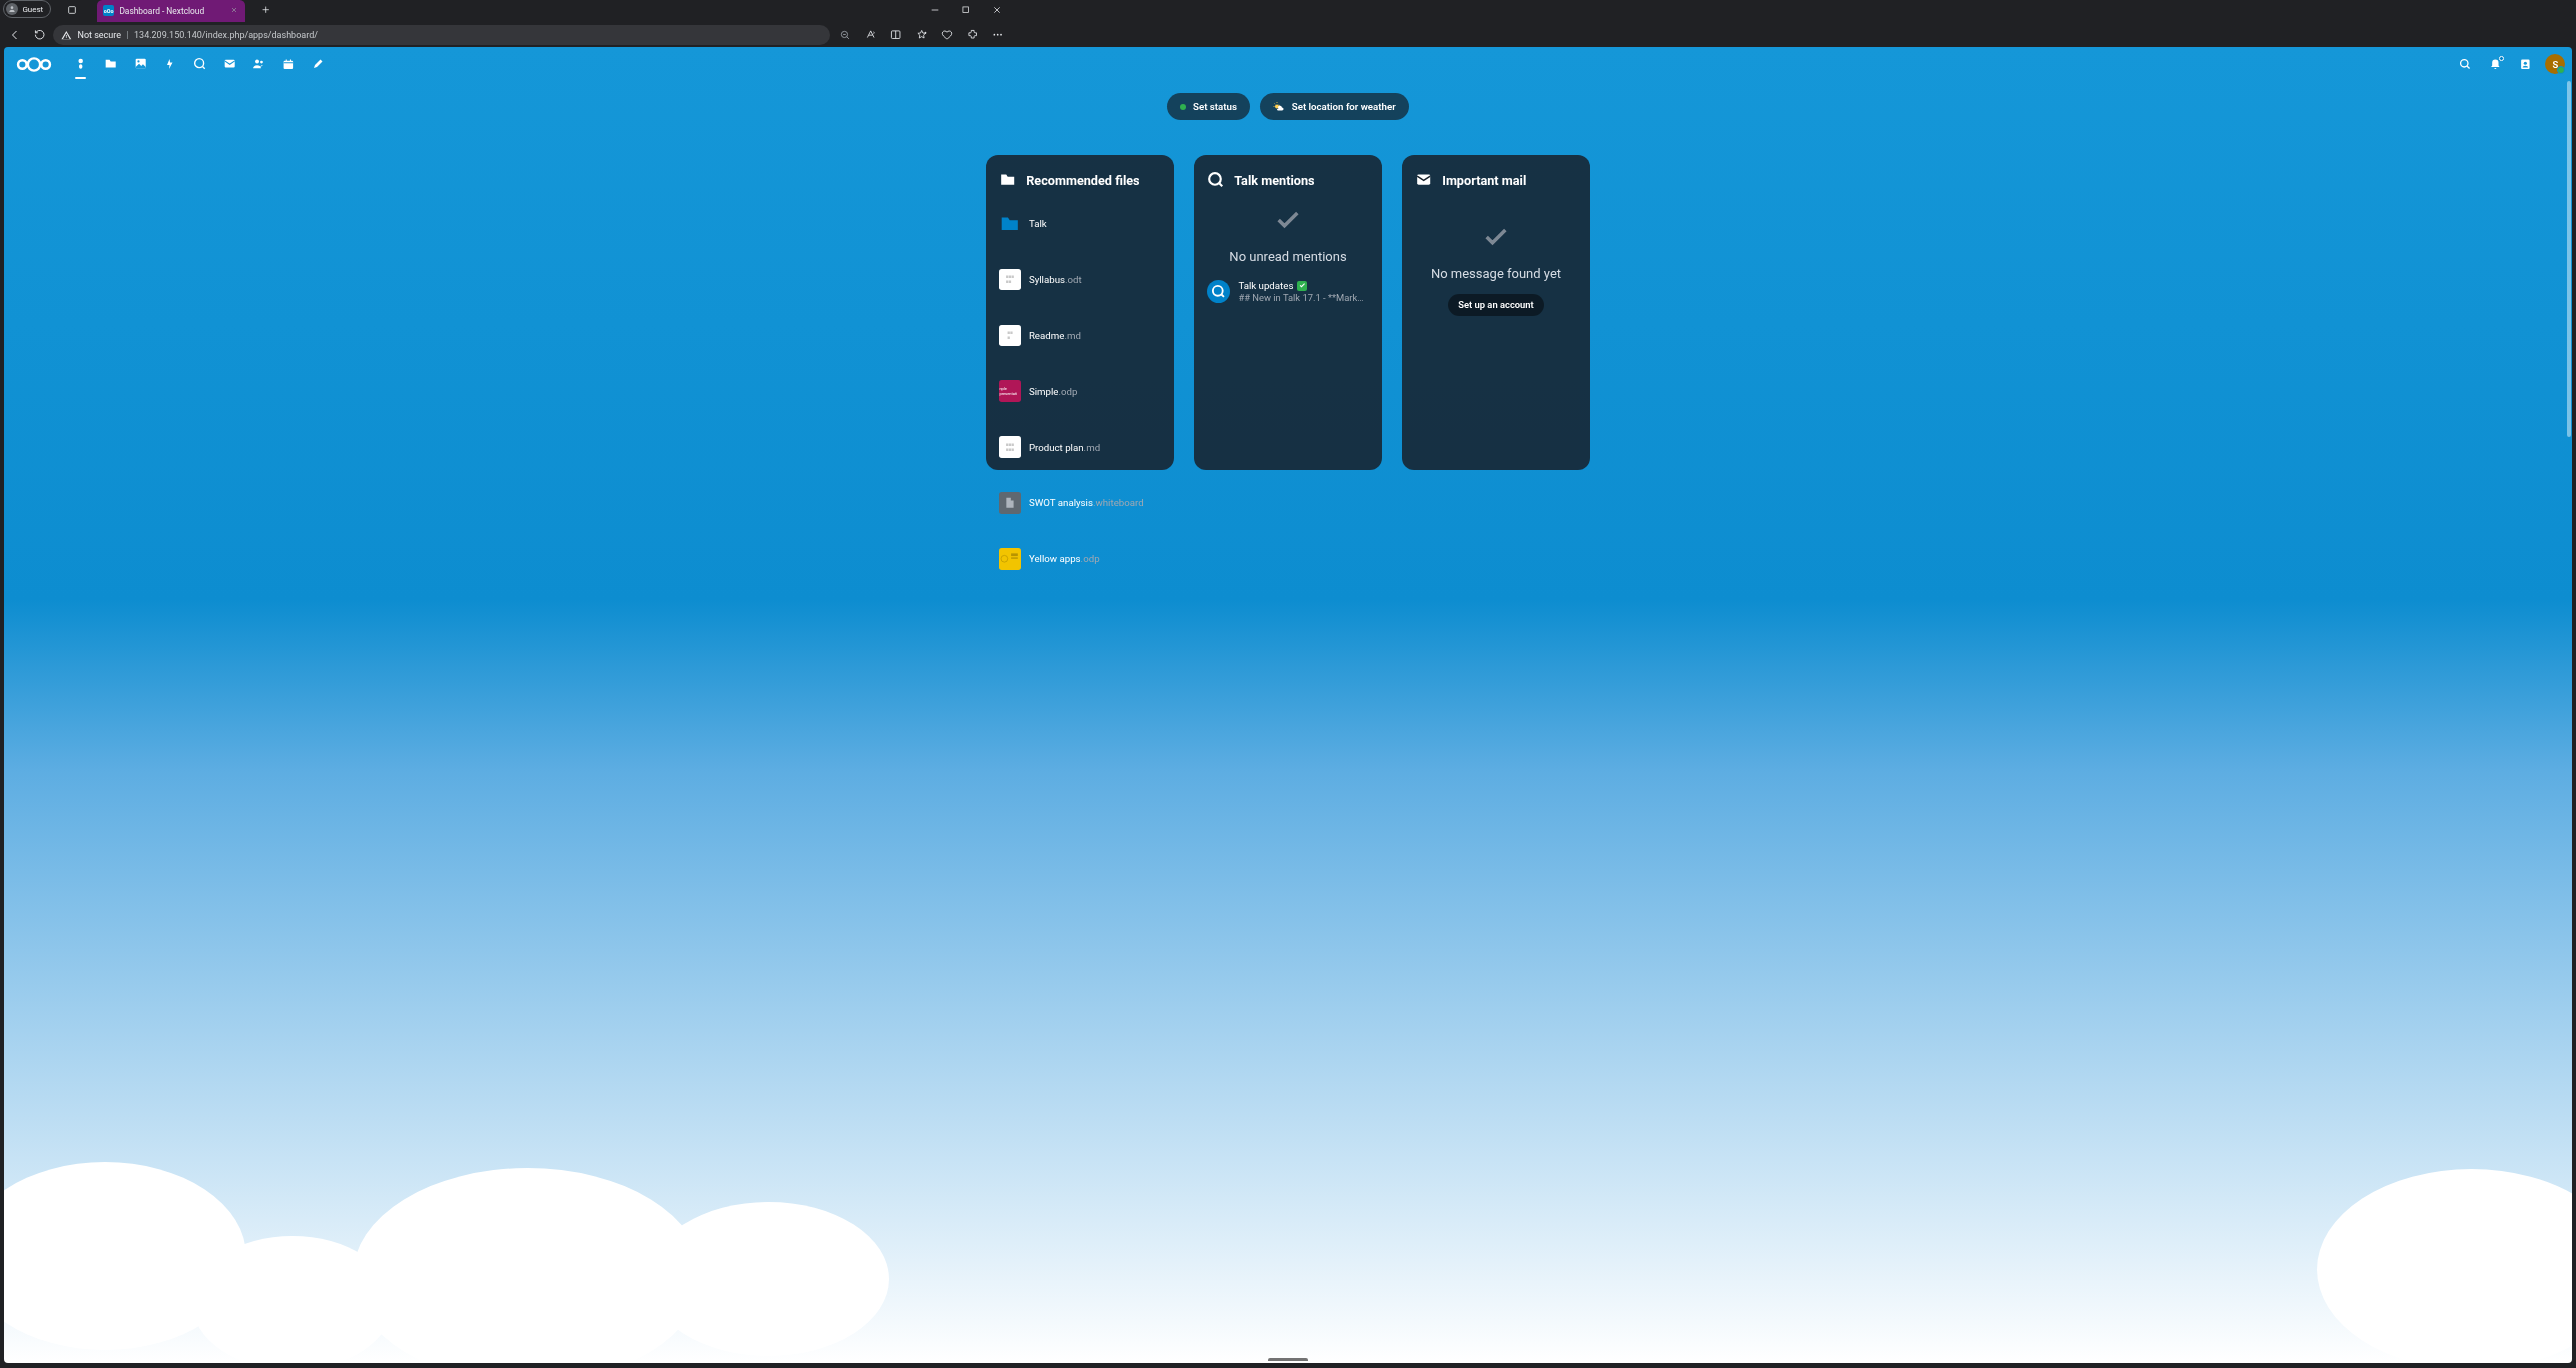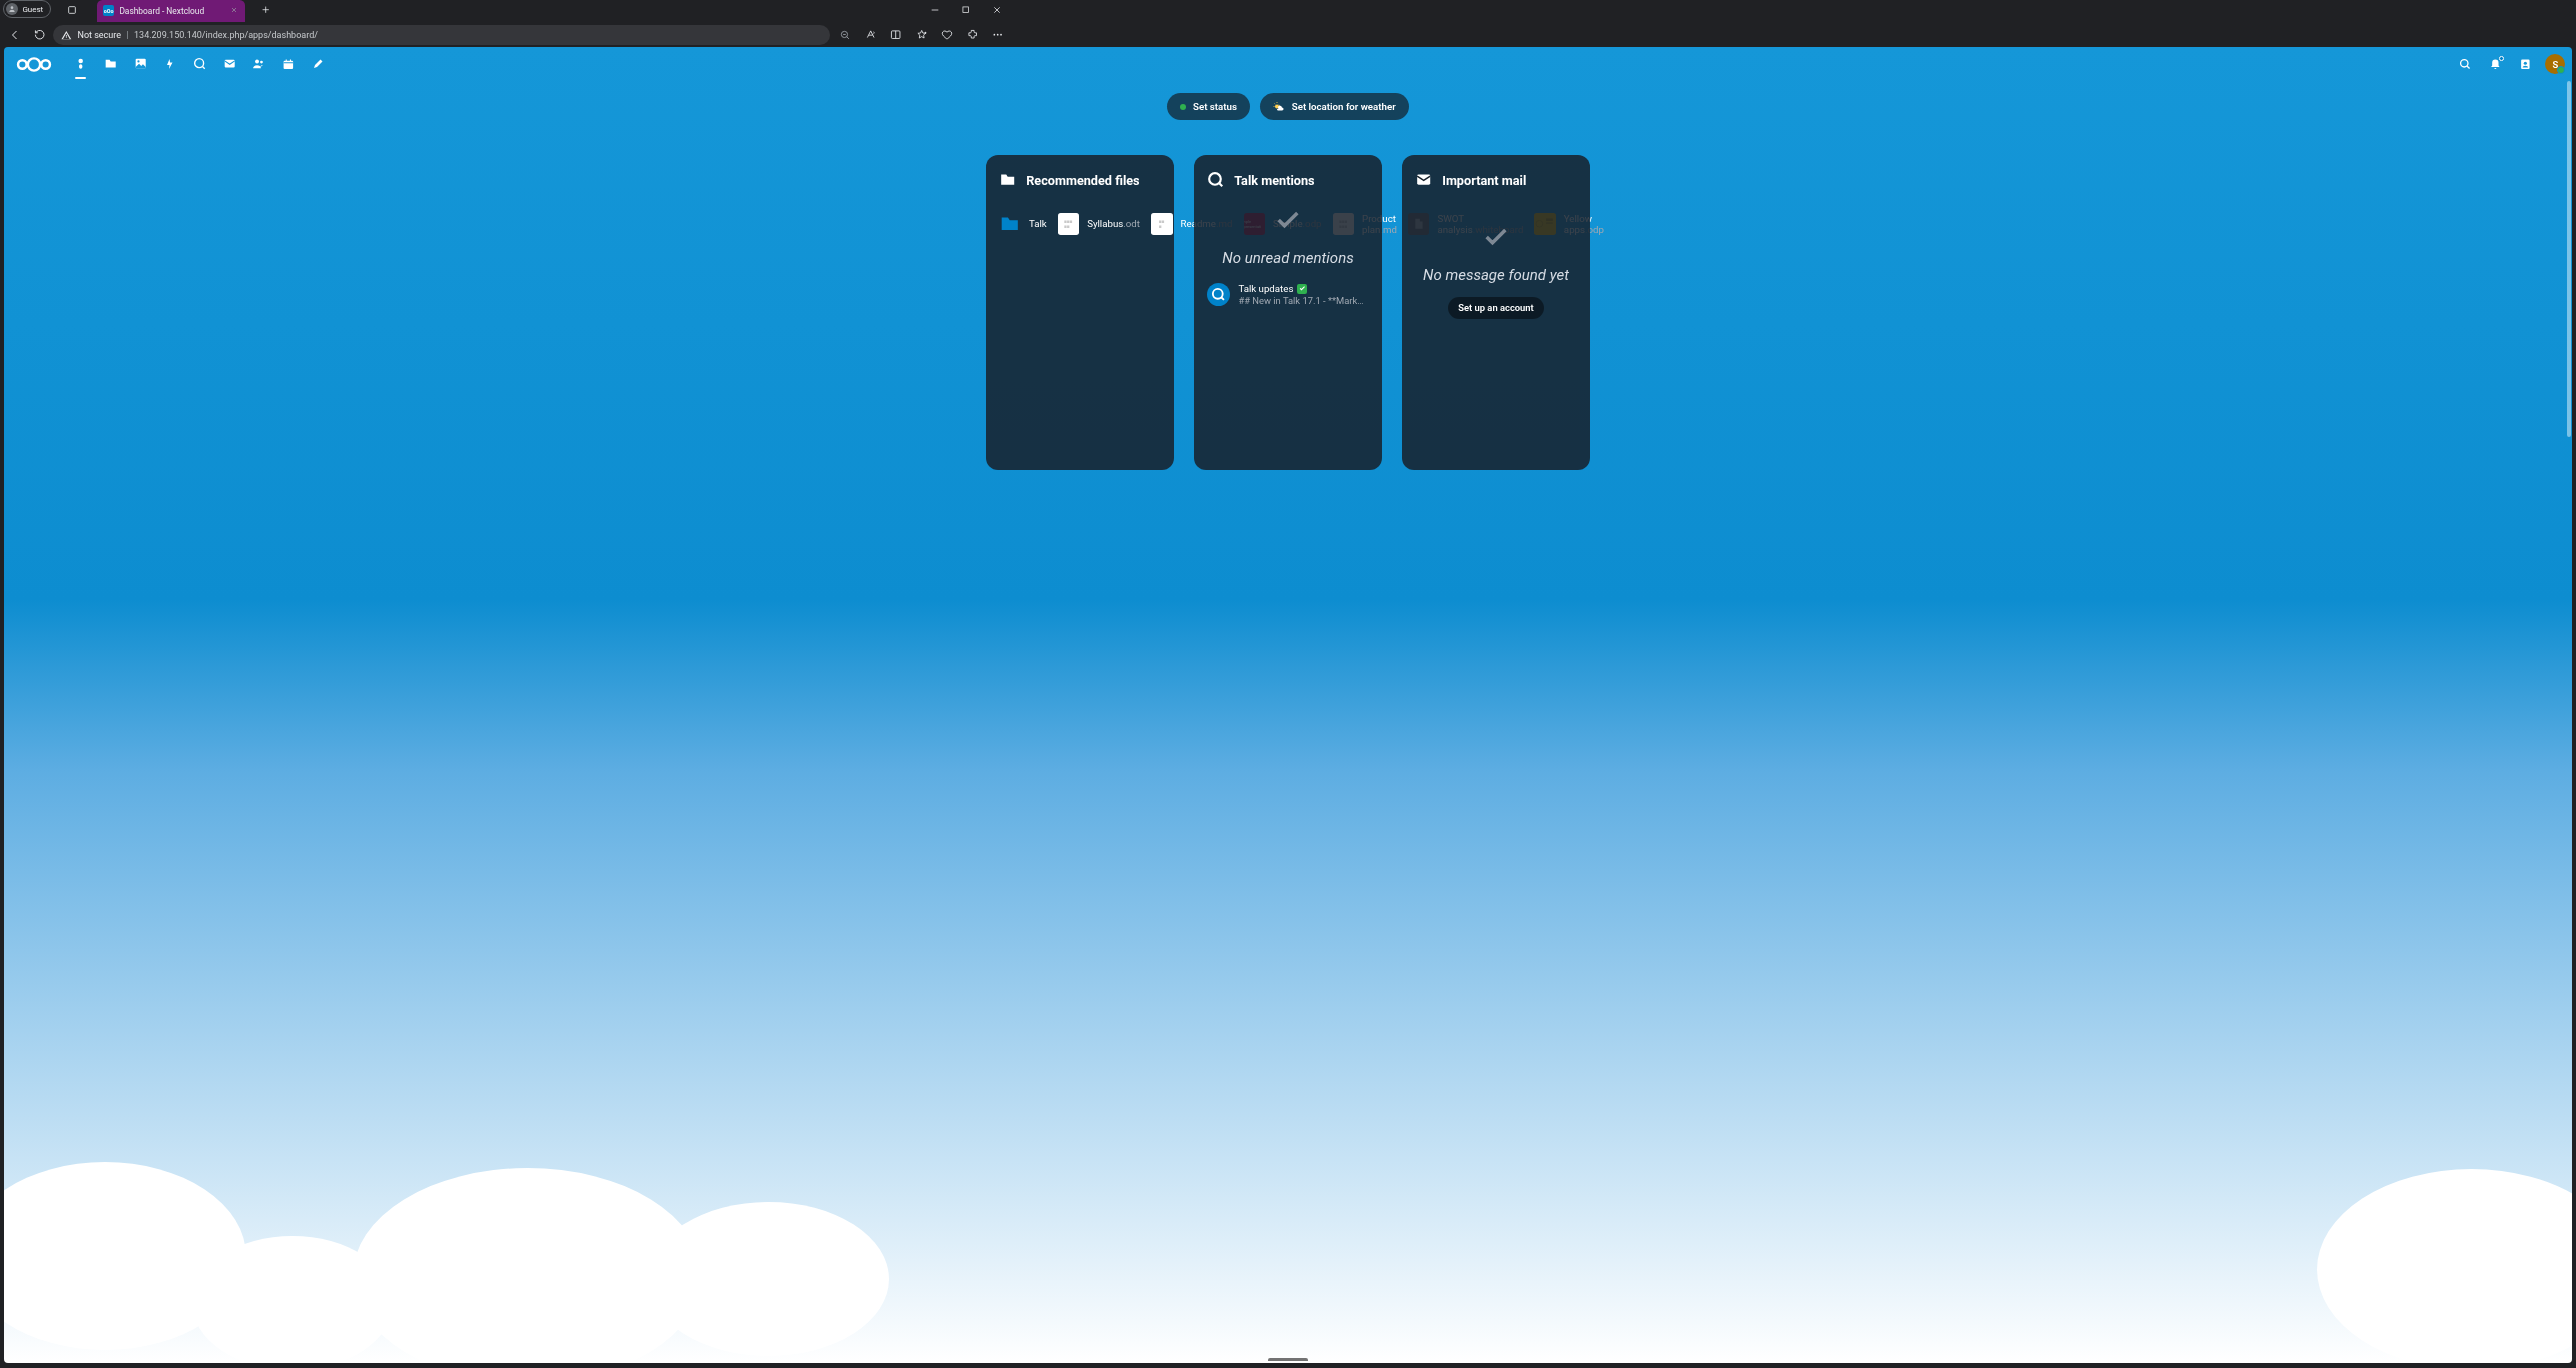--- a/index.html
+++ b/index.html
@@ -252,21 +252,21 @@
 .widget-header {
   display: flex;
   align-items: center;
   gap: 9.4px;
   font-size: 12.7px;
   font-weight: 700;
   margin-bottom: 17.4px;
 }
 .widget-header svg { flex-shrink: 0; }
 
-.file-list { display: flex; flex-direction: row; gap: 11px; }
+.file-list { display: flex; flex-direction: column; gap: 21px; }
 .file-item {
   display: flex;
   align-items: center;
   gap: 8px;
   padding: 6.7px 0;
   font-size: 9.7px;
 }
 .file-thumb {
   width: 21.5px; height: 21.5px;
   border-radius: 2.7px;
@@ -279,21 +279,21 @@
 .file-ext { color: #a0a8b2; }
 
 .empty-state {
   display: flex;
   flex-direction: column;
   align-items: center;
   gap: 12px;
   margin-top: 5.4px;
 }
 .empty-check { color: #7d8894; }
-.empty-text { color: #d6dce4; font-size: 15px; font-style: italic; }
+.empty-text { color: #d6dce4; font-size: 13px; }
 .empty-btn {
   background: rgba(0,0,0,0.45);
   border-radius: 13.4px;
   padding: 5.4px 10.7px;
   font-size: 9.4px;
   font-weight: 600;
   color: #fff;
   margin-top: 1.3px;
 }
 

